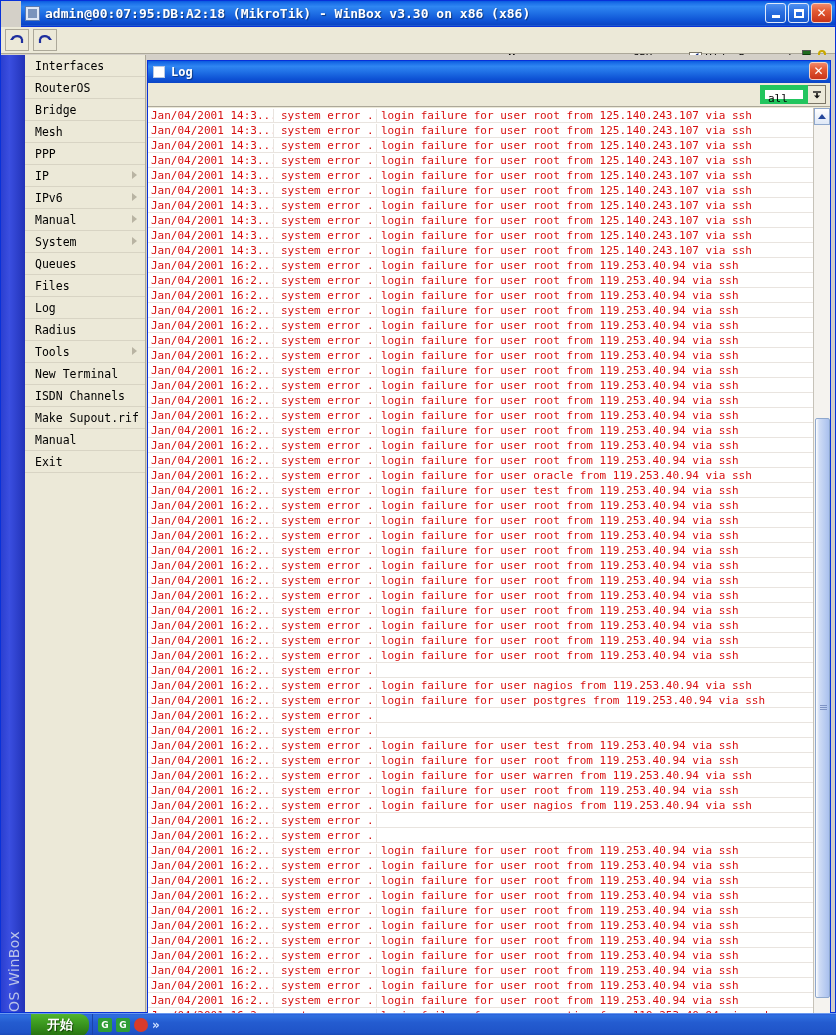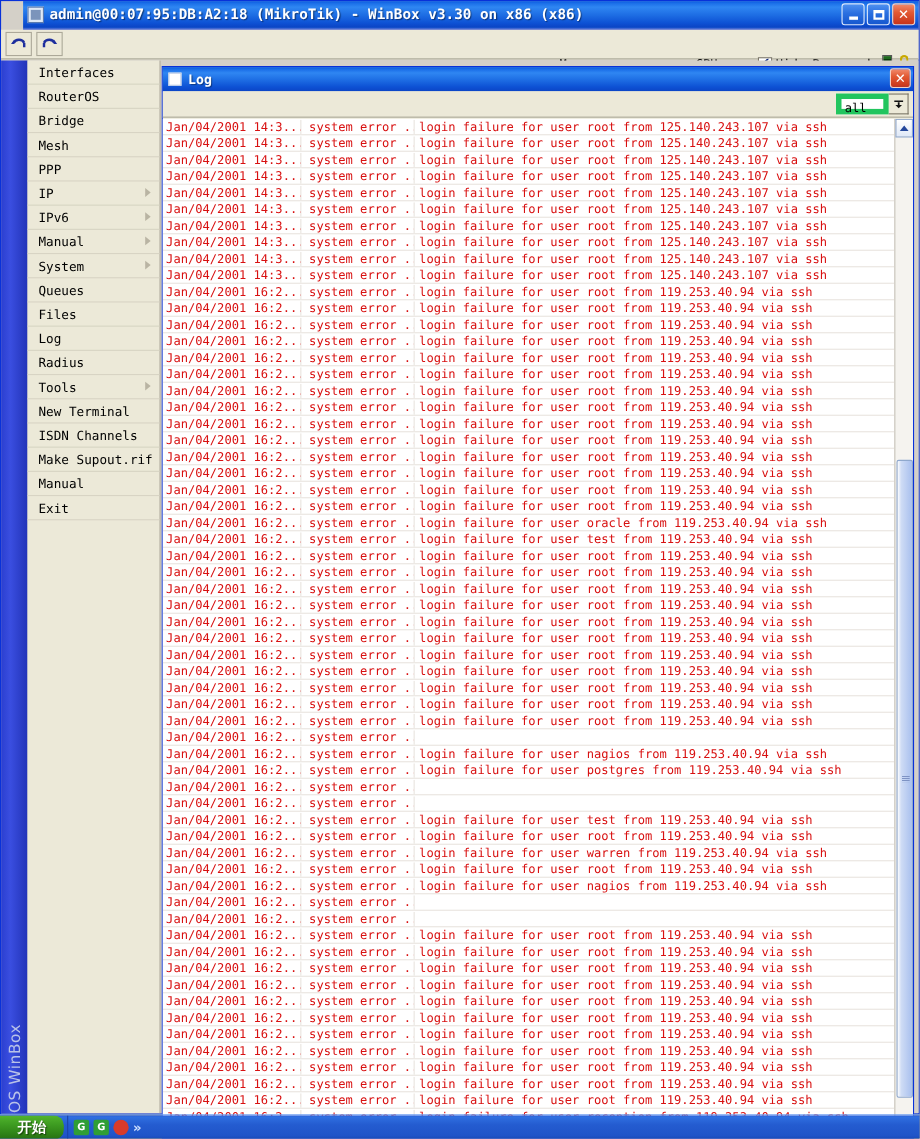--- a/index.html
+++ b/index.html
@@ -345,20 +345,21 @@
 
   
   #taskbar {
     position: absolute;
     left: 0; top: 1013px;
     width: 836px; height: 22px;
     background: linear-gradient(to bottom,#2b5fd9 0%,#2f6fe0 8%,#245cd0 40%,#1f54c8 88%,#1a4bb8 100%);
     border-top: 1px solid #6a9af0;
     display: flex; align-items: center;
     overflow: hidden;
+    padding-left: 31px;
   }
   #start-button {
     width: 58px; height: 22px;
     background: linear-gradient(to bottom,#52b52e 0%,#3f9e22 35%,#2f8317 75%,#266f12 100%);
     border-radius: 0 9px 9px 0;
     color: #fff;
     font-size: 13px; font-weight: bold;
     font-family: "DejaVu Sans", sans-serif;
     display: flex; align-items: center; justify-content: center;
     text-shadow: 1px 1px 1px rgba(0,0,0,.5);

